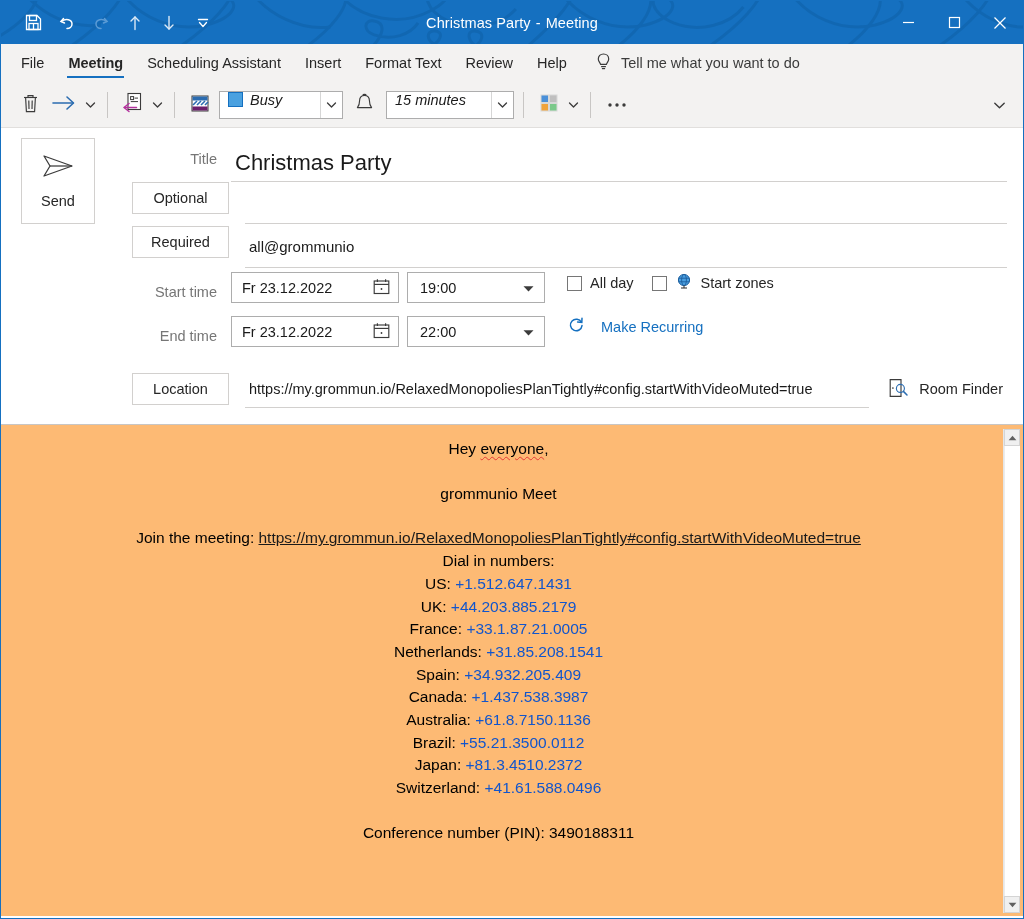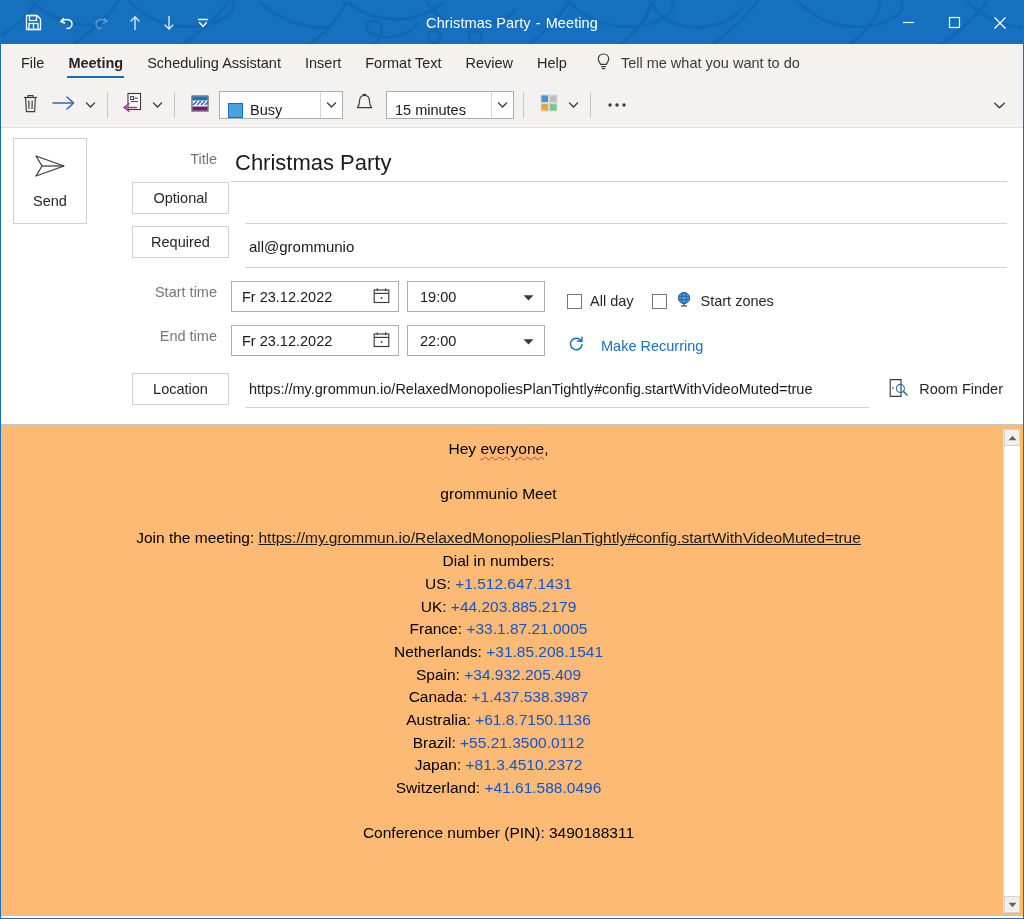--- a/index.html
+++ b/index.html
@@ -130,24 +130,25 @@
     margin: 0 9px;
   }
   .combo {
     display: flex; align-items: stretch;
     height: 28px;
     border: 1px solid #adadad;
     background: #ffffff;
     cursor: default;
   }
   .combo .val {
-    display: flex; align-items: flex-end; gap: 7px;
+    display: flex; align-items: flex-start; gap: 7px;
     padding: 0 8px;
     font-size: 14.5px; color: #1a1a1a;
     white-space: nowrap;
+    font-style: italic;
   }
   .combo .drop {
     width: 22px;
     border-left: 1px solid #d6d6d6;
     display: flex; align-items: center; justify-content: center;
   }
   #combo-showas { width: 124px; margin-left: 3px; }
   #combo-showas .val { flex: 1; }
   #combo-reminder { width: 128px; margin-left: 6px; }
   #combo-reminder .val { flex: 1; }
@@ -167,21 +168,21 @@
   
   #form {
     position: relative;
     height: 297px;
     background: #ffffff;
     border-bottom: 1px solid #c8c6c4;
     padding-top: 8px;
   }
   #send-btn {
     position: absolute;
-    left: 12px; top: 10px;
+    left: 20px; top: 10px;
     width: 74px; height: 86px;
     border: 1px solid #d2d0ce;
     background: #ffffff;
     display: flex; flex-direction: column;
     align-items: center; justify-content: center;
     gap: 10px;
     cursor: default;
   }
   #send-btn .lbl { font-size: 14.5px; color: #262626; }
 
@@ -225,21 +226,21 @@
     align-items: flex-end;
     padding-bottom: 5px;
   }
   #title-row .flabel-plain { line-height: 46px; }
 
   #required-row { margin-top: 2px; height: 42px; }
   #required-row .fvalue { min-height: 42px; }
   #optional-row { height: 42px; }
   #optional-row .fvalue { min-height: 42px; }
 
-  .time-row { margin-top: 4px; height: 40px; align-items: flex-end; }
+  .time-row { margin-top: 4px; height: 40px; align-items: flex-start; }
   .time-row .flabel-plain { line-height: 40px; }
   .date-box {
     width: 168px; height: 31px;
     border: 1px solid #adadad;
     background: #ffffff;
     display: flex; align-items: center;
     padding: 0 7px 0 10px;
     font-size: 14.5px; color: #1a1a1a;
     cursor: default;
     position: relative;

